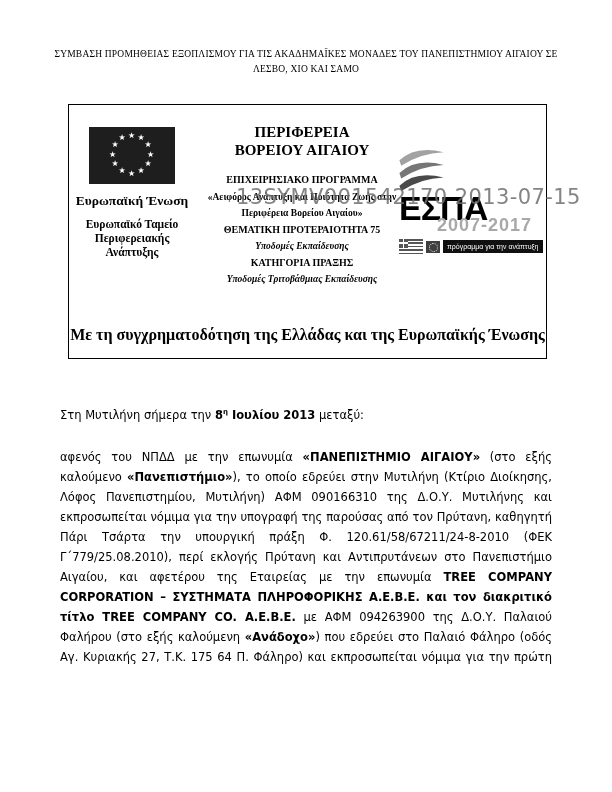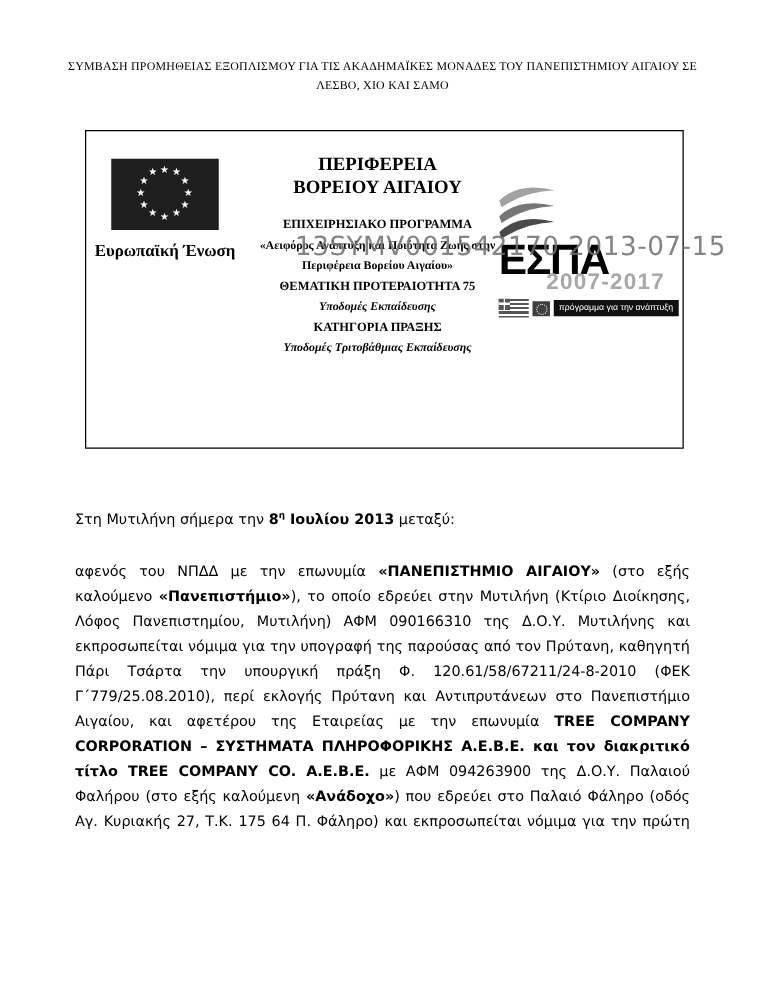--- a/index.html
+++ b/index.html
@@ -77,20 +77,24 @@
           <span class="star" style="left: 55.4545px; top: 33px;">★</span>
           <span class="star" style="left: 48.5px; top: 39.9545px;">★</span>
           <span class="star" style="left: 39px; top: 42.5px;">★</span>
           <span class="star" style="left: 29.5px; top: 39.9545px;">★</span>
           <span class="star" style="left: 22.5455px; top: 33px;">★</span>
           <span class="star" style="left: 20px; top: 23.5px;">★</span>
           <span class="star" style="left: 22.5455px; top: 14px;">★</span>
           <span class="star" style="left: 29.5px; top: 7.04552px;">★</span>
         </div>
       <div class="eu-name">Ευρωπαϊκή Ένωση</div>
+      <div class="eu-fund">
+        <div>Ευρωπαϊκό Ταμείο</div>
+        <div>Περιφερειακής Ανάπτυξης</div>
+      </div>
     </div>
 
     <div class="prog-col">
       <div class="region">
         <div>ΠΕΡΙΦΕΡΕΙΑ</div>
         <div>ΒΟΡΕΙΟΥ ΑΙΓΑΙΟΥ</div>
       </div>
       <div class="prog-lines">
         <div class="pl">ΕΠΙΧΕΙΡΗΣΙΑΚΟ ΠΡΟΓΡΑΜΜΑ</div>
         <div class="pn">«Αειφόρος Ανάπτυξη και Ποιότητα Ζωής στην Περιφέρεια Βορείου Αιγαίου»</div>
@@ -118,20 +122,21 @@
               <span class="gr-cross-h"></span>
           </span>
         </span>
         <span class="eu-mini">
           <span class="eu-mini-ring"></span>
         </span>
         <span class="tagline">πρόγραμμα για την ανάπτυξη</span>
       </div>
     </div>
 
+    <div class="cofinance">Με τη συγχρηματοδότηση της Ελλάδας και της Ευρωπαϊκής Ένωσης</div>
   </div>
 
   <div class="watermark">13SYMV001542170 2013-07-15</div>
 
   <div class="intro"><span>Στη Μυτιλήνη σήμερα την </span><b>8</b><b class="sup">η</b><b> Ιουλίου 2013</b><span> μεταξύ:</span></div>
 
   <div class="para"><span>αφενός του ΝΠΔΔ με την επωνυμία </span><b>«ΠΑΝΕΠΙΣΤΗΜΙΟ ΑΙΓΑΙΟΥ»</b><span> (στο εξής καλούμενο </span><b>«Πανεπιστήμιο»</b><span>), το οποίο εδρεύει στην Μυτιλήνη (Κτίριο Διοίκησης, Λόφος Πανεπιστημίου, Μυτιλήνη) ΑΦΜ 090166310 της Δ.Ο.Υ. Μυτιλήνης και εκπροσωπείται νόμιμα για την υπογραφή της παρούσας από τον Πρύτανη, καθηγητή Πάρι Τσάρτα την υπουργική πράξη Φ. 120.61/58/67211/24-8-2010 (ΦΕΚ Γ΄779/25.08.2010), περί εκλογής Πρύτανη και Αντιπρυτάνεων στο Πανεπιστήμιο Αιγαίου, και αφετέρου της Εταιρείας με την επωνυμία </span><b>TREE COMPANY CORPORATION – ΣΥΣΤΗΜΑΤΑ ΠΛΗΡΟΦΟΡΙΚΗΣ Α.Ε.Β.Ε. και τον διακριτικό τίτλο TREE COMPANY CO. Α.Ε.Β.Ε.</b><span> με ΑΦΜ 094263900 της Δ.Ο.Υ. Παλαιού Φαλήρου (στο εξής καλούμενη </span><b>«Ανάδοχο»</b><span>) που εδρεύει στο Παλαιό Φάληρο (οδός Αγ. Κυριακής 27, Τ.Κ. 175 64 Π. Φάληρο) και εκπροσωπείται νόμιμα για την πρώτη</span></div>
 
 </div>
 

